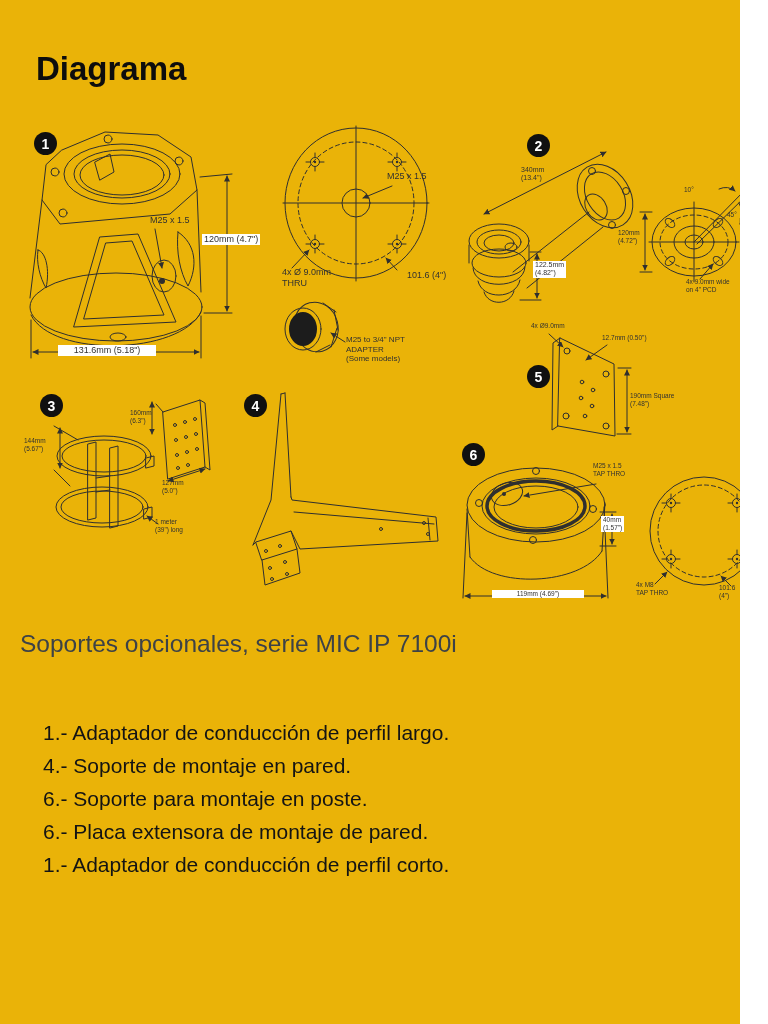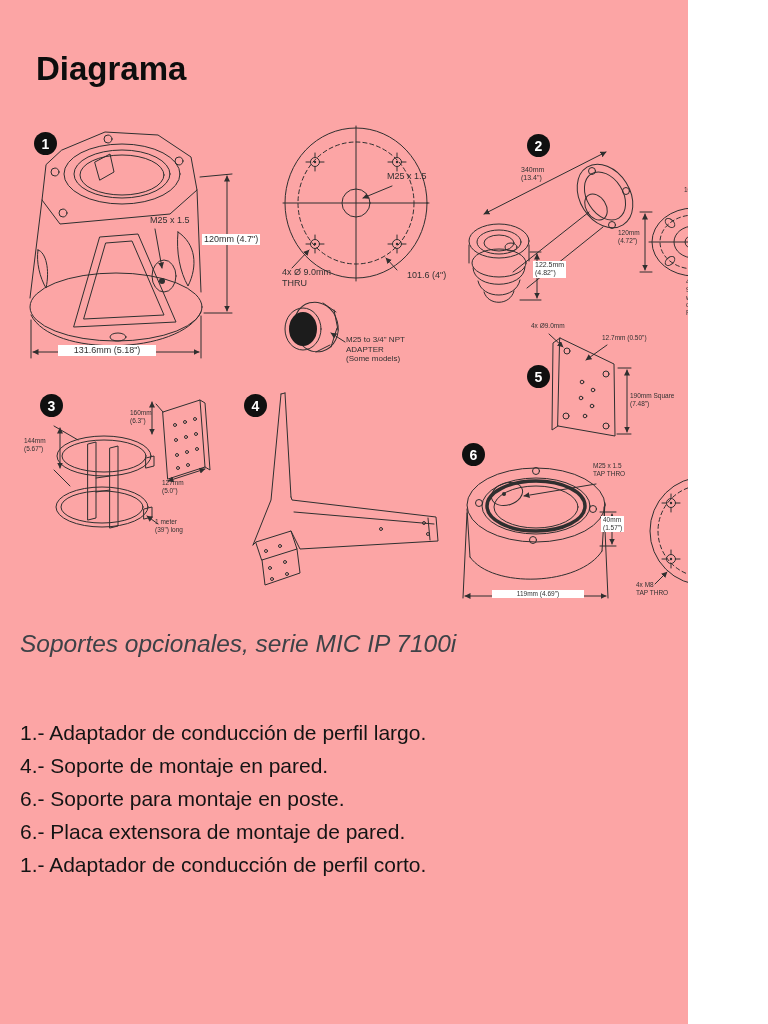--- a/index.html
+++ b/index.html
@@ -1,34 +1,34 @@
 <!DOCTYPE html>
 <html><head>
 <meta charset="utf-8">
 <style>
   html,body{margin:0;padding:0;background:#fff;}
-  .page{position:relative;width:688px;height:1024px;background:#fca5a5;overflow:hidden;
+  .page{position:relative;width:740px;height:1024px;background:#eab308;overflow:hidden;
         font-family:"Liberation Sans",sans-serif;}
   .title{position:absolute;left:36px;top:28px;font-size:33px;font-weight:700;color:#0d0d0d;
          font-family:"Liberation Sans",sans-serif;}
   svg.lineart{position:absolute;left:0;top:0;}
   svg.lineart *{stroke:#2f2f2f;stroke-width:1;fill:none;stroke-linecap:round;stroke-linejoin:round;}
   svg.lineart .f{fill:#2f2f2f;stroke:none;}
   svg.lineart .dk{fill:#1c1c1c;stroke:none;}
   svg.lineart .d{stroke-dasharray:4 3;}
   svg.lineart .w3{stroke-width:3.5;}
   #ar path{fill:#2f2f2f;stroke:none;}
   .badge{position:absolute;width:23px;height:23px;border-radius:50%;background:#101010;color:#fff;
          display:flex;align-items:center;justify-content:center;font-size:14px;font-weight:700;}
   .lbl{position:absolute;color:#313131;white-space:pre-line;line-height:1.2;}
   .f9{font-size:9px;padding-left:20px;} .f8{font-size:8px;} .f7{font-size:7px;} .f65{font-size:6.5px;}
   .wbg{background:#fff;padding:0 2px;}
   .ctr{text-align:center;}
-  .caption{position:absolute;left:20px;top:630px;font-size:24.5px;font-style:italic;color:#3d4247;text-align:center;}
-  .list{position:absolute;left:20px;top:716px;width:700px;}
+  .caption{position:absolute;left:20px;top:630px;font-size:24.5px;color:#3d4247;text-align:center;}
+  .list{position:absolute;left:43px;top:716px;width:700px;}
   .li{font-size:21px;color:#141414;line-height:33px;}
 </style>
 </head>
 <body>
 
 <div class="page">
 
   <h1 class="title">Diagrama</h1>
 
   <svg class="lineart" width="768" height="1024" viewBox="0 0 768 1024">

